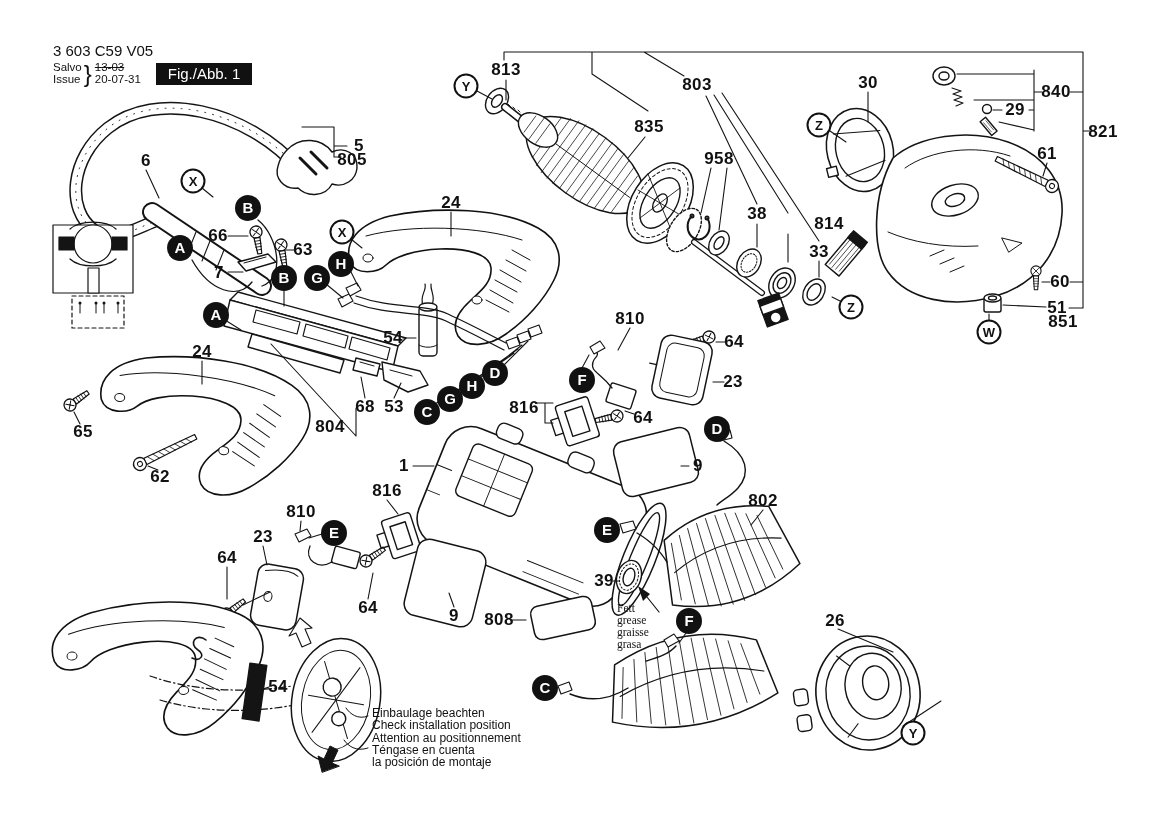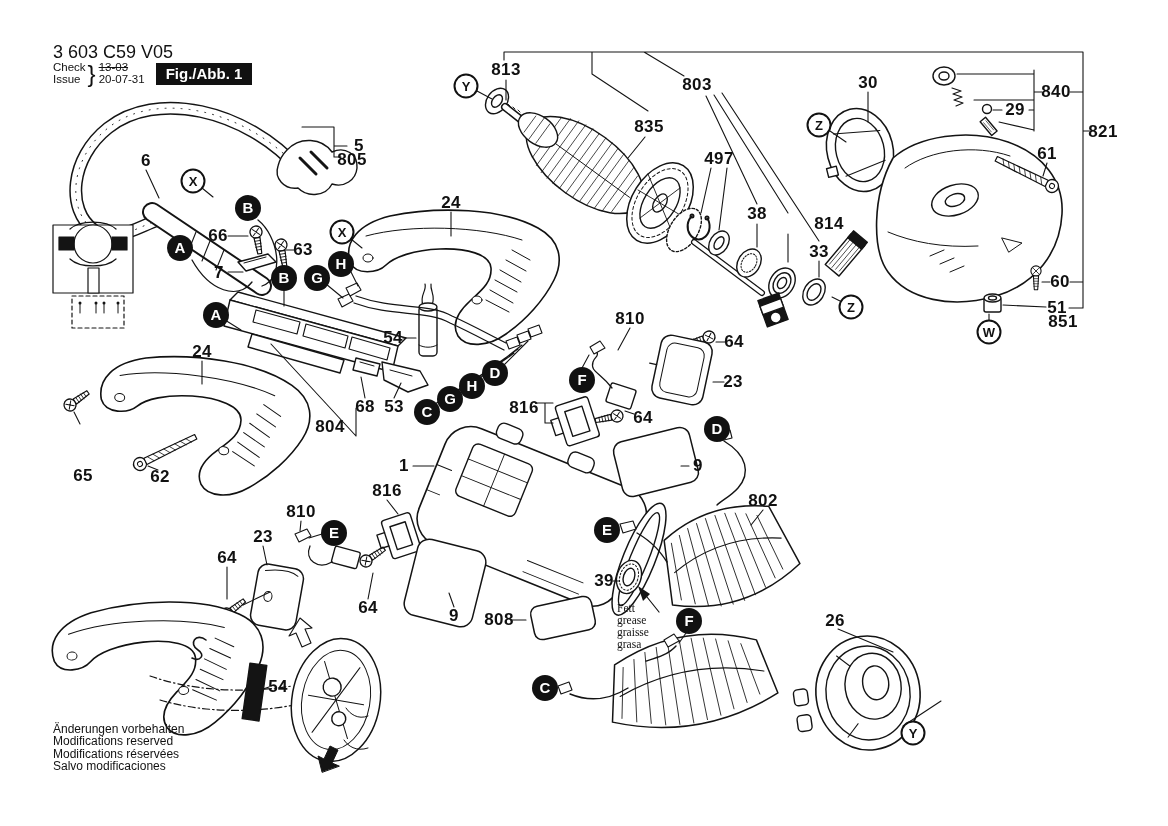--- a/index.html
+++ b/index.html
@@ -6,27 +6,27 @@
   .page{position:relative;width:1168px;height:826px;background:#ffffff;overflow:hidden;
         font-family:"Liberation Sans", sans-serif;color:#111;}
   svg.art{position:absolute;left:0;top:0;width:1168px;height:826px;}
   .part-label{position:absolute;transform:translate(-50%,-50%);font-weight:bold;
               font-size:17px;white-space:nowrap;letter-spacing:.3px;}
   .callout{position:absolute;transform:translate(-50%,-50%);border-radius:50%;
            text-align:center;font-weight:bold;box-sizing:content-box;}
   .callout.black{width:26px;height:26px;background:#111;color:#fff;font-size:15px;line-height:26px;}
   .callout.white{width:21px;height:21px;background:#fff;color:#111;border:2px solid #111;
                  font-size:13px;line-height:21px;}
-  .hdr-type{position:absolute;left:53px;top:42px;font-size:18px;}
+  .hdr-type{position:absolute;left:53px;top:42px;font-size:15px;}
   .hdr-row{position:absolute;left:53px;top:62px;display:flex;align-items:center;}
   .hdr-col{font-size:11.5px;line-height:11.5px;}
   .hdr-brace{font-size:24px;font-weight:300;margin:0 3px 0 2px;line-height:22px;}
   .strike{text-decoration:line-through;}
   .fig-box{position:absolute;left:156px;top:63px;width:96px;height:22px;background:#111;
-           color:#fff;font-weight:bold;font-size:15px;text-align:center;line-height:22px;}
+           color:#fff;font-weight:normal;font-size:15px;text-align:center;line-height:22px;}
   .note{position:absolute;font-size:12px;line-height:12.3px;}
   .note.small{font-size:11.5px;line-height:12.1px;}
 </style>
 </head>
 <body>
 
 <div class="page">
 
   <svg class="art" viewBox="0 0 1168 826">
     <defs>
@@ -373,49 +373,50 @@
                  M838,629 L893,652 M903,726 L941,701
                  M842,302 L832,297 M989,321 V314
                  M269,687 L263,689 M686,633 L679,643 M322,534 L309,538"></path>
       </g>
     </g>
   </svg>
 
   <div class="hdr-type">3 603 C59 V05</div>
   <div class="hdr-row">
     <div class="hdr-col">
-      <div>Check</div>
+      <div>Salvo</div>
       <div>Issue</div>
     </div>
     <div class="hdr-brace">}</div>
     <div class="hdr-col">
       <div class="strike">13-03</div>
       <div>20-07-31</div>
     </div>
   </div>
   <div class="fig-box">Fig./Abb. 1</div>
 
   <div class="note small" style="left:617px;top:602px;font-family:Liberation Serif, serif;">
       <div>Fett</div>
       <div>grease</div>
       <div>graisse</div>
       <div>grasa</div>
     </div>
-  <div class="note" style="left:53px;top:723px;">
-      <div>Änderungen vorbehalten</div>
-      <div>Modifications reserved</div>
-      <div>Modifications réservées</div>
-      <div>Salvo modificaciones</div>
+  <div class="note" style="left:372px;top:707px;">
+      <div>Einbaulage beachten</div>
+      <div>Check installation position</div>
+      <div>Attention au positionnement</div>
+      <div>Téngase en cuenta</div>
+      <div>la posición de montaje</div>
     </div>
 
   <div id="labels-layer">
       <div class="part-label" style="left: 506px; top: 70px;">813</div>
       <div class="part-label" style="left: 697px; top: 85px;">803</div>
       <div class="part-label" style="left: 649px; top: 127px;">835</div>
-      <div class="part-label" style="left: 719px; top: 159px;">497</div>
+      <div class="part-label" style="left: 719px; top: 159px;">958</div>
       <div class="part-label" style="left: 757px; top: 214px;">38</div>
       <div class="part-label" style="left: 788px; top: 224px; margin-left: 41px;">814</div>
       <div class="part-label" style="left: 819px; top: 252px;">33</div>
       <div class="part-label" style="left: 868px; top: 83px;">30</div>
       <div class="part-label" style="left: 1056px; top: 92px;">840</div>
       <div class="part-label" style="left: 1015px; top: 110px;">29</div>
       <div class="part-label" style="left: 1103px; top: 132px;">821</div>
       <div class="part-label" style="left: 1047px; top: 154px;">61</div>
       <div class="part-label" style="left: 1060px; top: 282px;">60</div>
       <div class="part-label" style="left: 1057px; top: 308px;">51</div>
@@ -425,21 +426,21 @@
       <div class="part-label" style="left: 146px; top: 161px;">6</div>
       <div class="part-label" style="left: 218px; top: 236px;">66</div>
       <div class="part-label" style="left: 303px; top: 250px;">63</div>
       <div class="part-label" style="left: 219px; top: 273px;">7</div>
       <div class="part-label" style="left: 451px; top: 203px;">24</div>
       <div class="part-label" style="left: 393px; top: 338px;">54</div>
       <div class="part-label" style="left: 365px; top: 407px;">68</div>
       <div class="part-label" style="left: 394px; top: 407px;">53</div>
       <div class="part-label" style="left: 318px; top: 427px; margin-left: 12px;">804</div>
       <div class="part-label" style="left: 202px; top: 352px;">24</div>
-      <div class="part-label" style="left: 83px; top: 432px; margin-top: 44px;">65</div>
+      <div class="part-label" style="left: 83px; top: 432px;">65</div>
       <div class="part-label" style="left: 160px; top: 477px;">62</div>
       <div class="part-label" style="left: 630px; top: 319px;">810</div>
       <div class="part-label" style="left: 734px; top: 342px;">64</div>
       <div class="part-label" style="left: 733px; top: 382px;">23</div>
       <div class="part-label" style="left: 524px; top: 408px;">816</div>
       <div class="part-label" style="left: 643px; top: 418px;">64</div>
       <div class="part-label" style="left: 404px; top: 466px;">1</div>
       <div class="part-label" style="left: 698px; top: 466px;">9</div>
       <div class="part-label" style="left: 763px; top: 501px;">802</div>
       <div class="part-label" style="left: 387px; top: 491px;">816</div>

